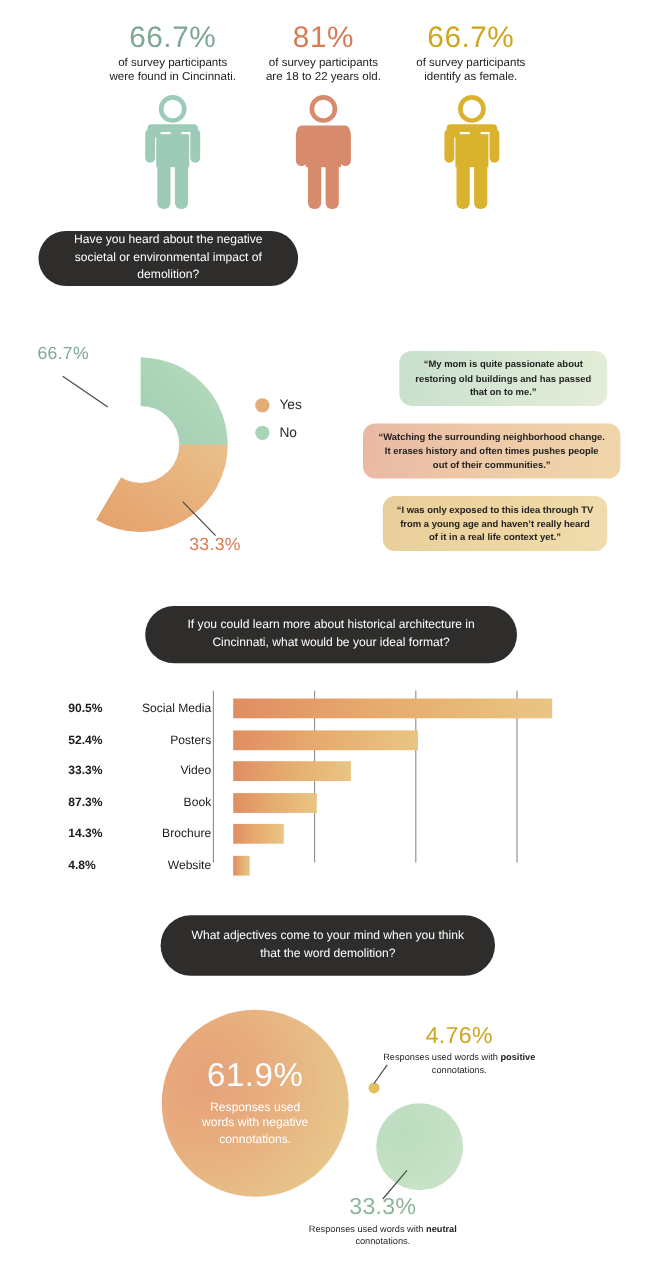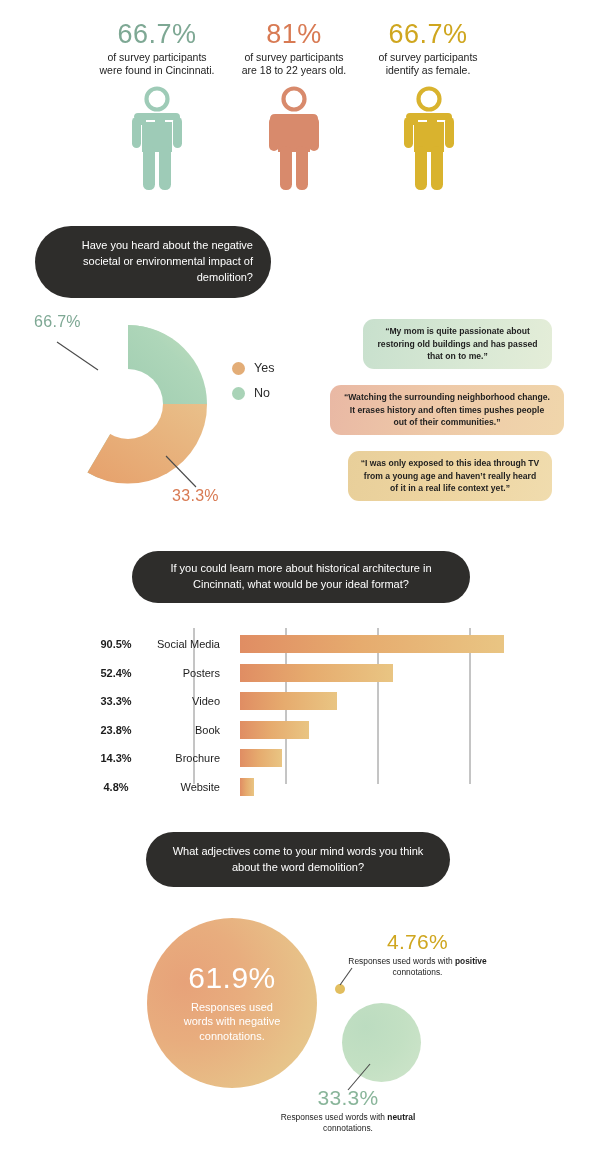--- a/index.html
+++ b/index.html
@@ -107,25 +107,24 @@
   .barchart { position: absolute; }
   .bar-row {
     position: relative;
     height: 24px;
     margin-bottom: 4.5px;
     display: flex;
     align-items: center;
   }
   .bar-pct {
     width: 52px;
-    text-align: center;
+    text-align: left;
     font-size: 11px;
     font-weight: 700;
     color: #1c1c1c;
-    margin-left: 28px;
   }
   .bar-name {
     width: 78px;
     text-align: right;
     font-size: 11px;
     color: #1c1c1c;
     padding-right: 20px;
   }
   .bar-track {
     position: relative;
@@ -220,21 +219,21 @@
       <circle cx="33" cy="13" r="10.5" fill="none" stroke="#d9b32e" stroke-width="4.2"></circle>
       <path d="M10 31 q0 -4 4 -4 h38 q4 0 4 4 v8 h-6 v-5 h-9 v5 h-10 v-5 h-9 v5 h-6 z" fill="#d9b32e"></path>
       <rect x="8" y="31" width="9" height="31" rx="4.5" fill="#d9b32e"></rect>
       <rect x="49" y="31" width="9" height="31" rx="4.5" fill="#d9b32e"></rect>
       <rect x="18" y="36" width="30" height="30" fill="#d9b32e"></rect>
       <rect x="19" y="60" width="12" height="44" rx="5.5" fill="#d9b32e"></rect>
       <rect x="35" y="60" width="12" height="44" rx="5.5" fill="#d9b32e"></rect>
     </svg>
   </div>
 
-  <div class="pill" style="left:35px; top:226px; width:236px; height:72px;text-align:right;">Have you heard about the negative societal or environmental impact of demolition?</div>
+  <div class="pill" style="left:35px; top:210px; width:236px; height:50px;">Have you heard about the negative societal or environmental impact of demolition?</div>
 
 
   <div class="donut-wrap" style="left:48px; top:323px;">
     <svg width="160" height="162" viewBox="0 0 160 162" aria-hidden="true">
       <defs>
         <linearGradient id="gGreen" x1="0" y1="1" x2="1" y2="0">
           <stop offset="0%" stop-color="#a0cdb1"></stop>
           <stop offset="60%" stop-color="#aed6b9"></stop>
           <stop offset="100%" stop-color="#c3dfbe"></stop>
         </linearGradient>
@@ -304,21 +303,21 @@
 
     <div class="bar-row">
       <span class="bar-pct">33.3%</span>
       <span class="bar-name">Video</span>
       <span class="bar-track">
         <span class="bar-fill" style="width:33.3%;"></span>
       </span>
     </div>
 
     <div class="bar-row">
-      <span class="bar-pct">23.8%</span>
+      <span class="bar-pct">87.3%</span>
       <span class="bar-name">Book</span>
       <span class="bar-track">
         <span class="bar-fill" style="width:23.8%;"></span>
       </span>
     </div>
 
     <div class="bar-row">
       <span class="bar-pct">14.3%</span>
       <span class="bar-name">Brochure</span>
       <span class="bar-track">
@@ -328,21 +327,21 @@
 
     <div class="bar-row">
       <span class="bar-pct">4.8%</span>
       <span class="bar-name">Website</span>
       <span class="bar-track">
         <span class="bar-fill" style="width:4.8%;"></span>
       </span>
     </div>
   </div>
 
-  <div class="pill" style="left:146px; top:832px; width:304px; height:55px;">What adjectives come to your mind words you think about the word demolition?</div>
+  <div class="pill" style="left:146px; top:832px; width:304px; height:55px;">What adjectives come to your mind when you think that the word demolition?</div>
 
   <div class="bubble bubble-big" style="left:147px; top:918px; width:170px; height:170px;">
     <div class="bubble-big-pct">61.9%</div>
     <div class="bubble-big-sub">
       <span>Responses used</span><br>
       <span>words with negative</span><br>
       <span>connotations.</span>
     </div>
   </div>
 

